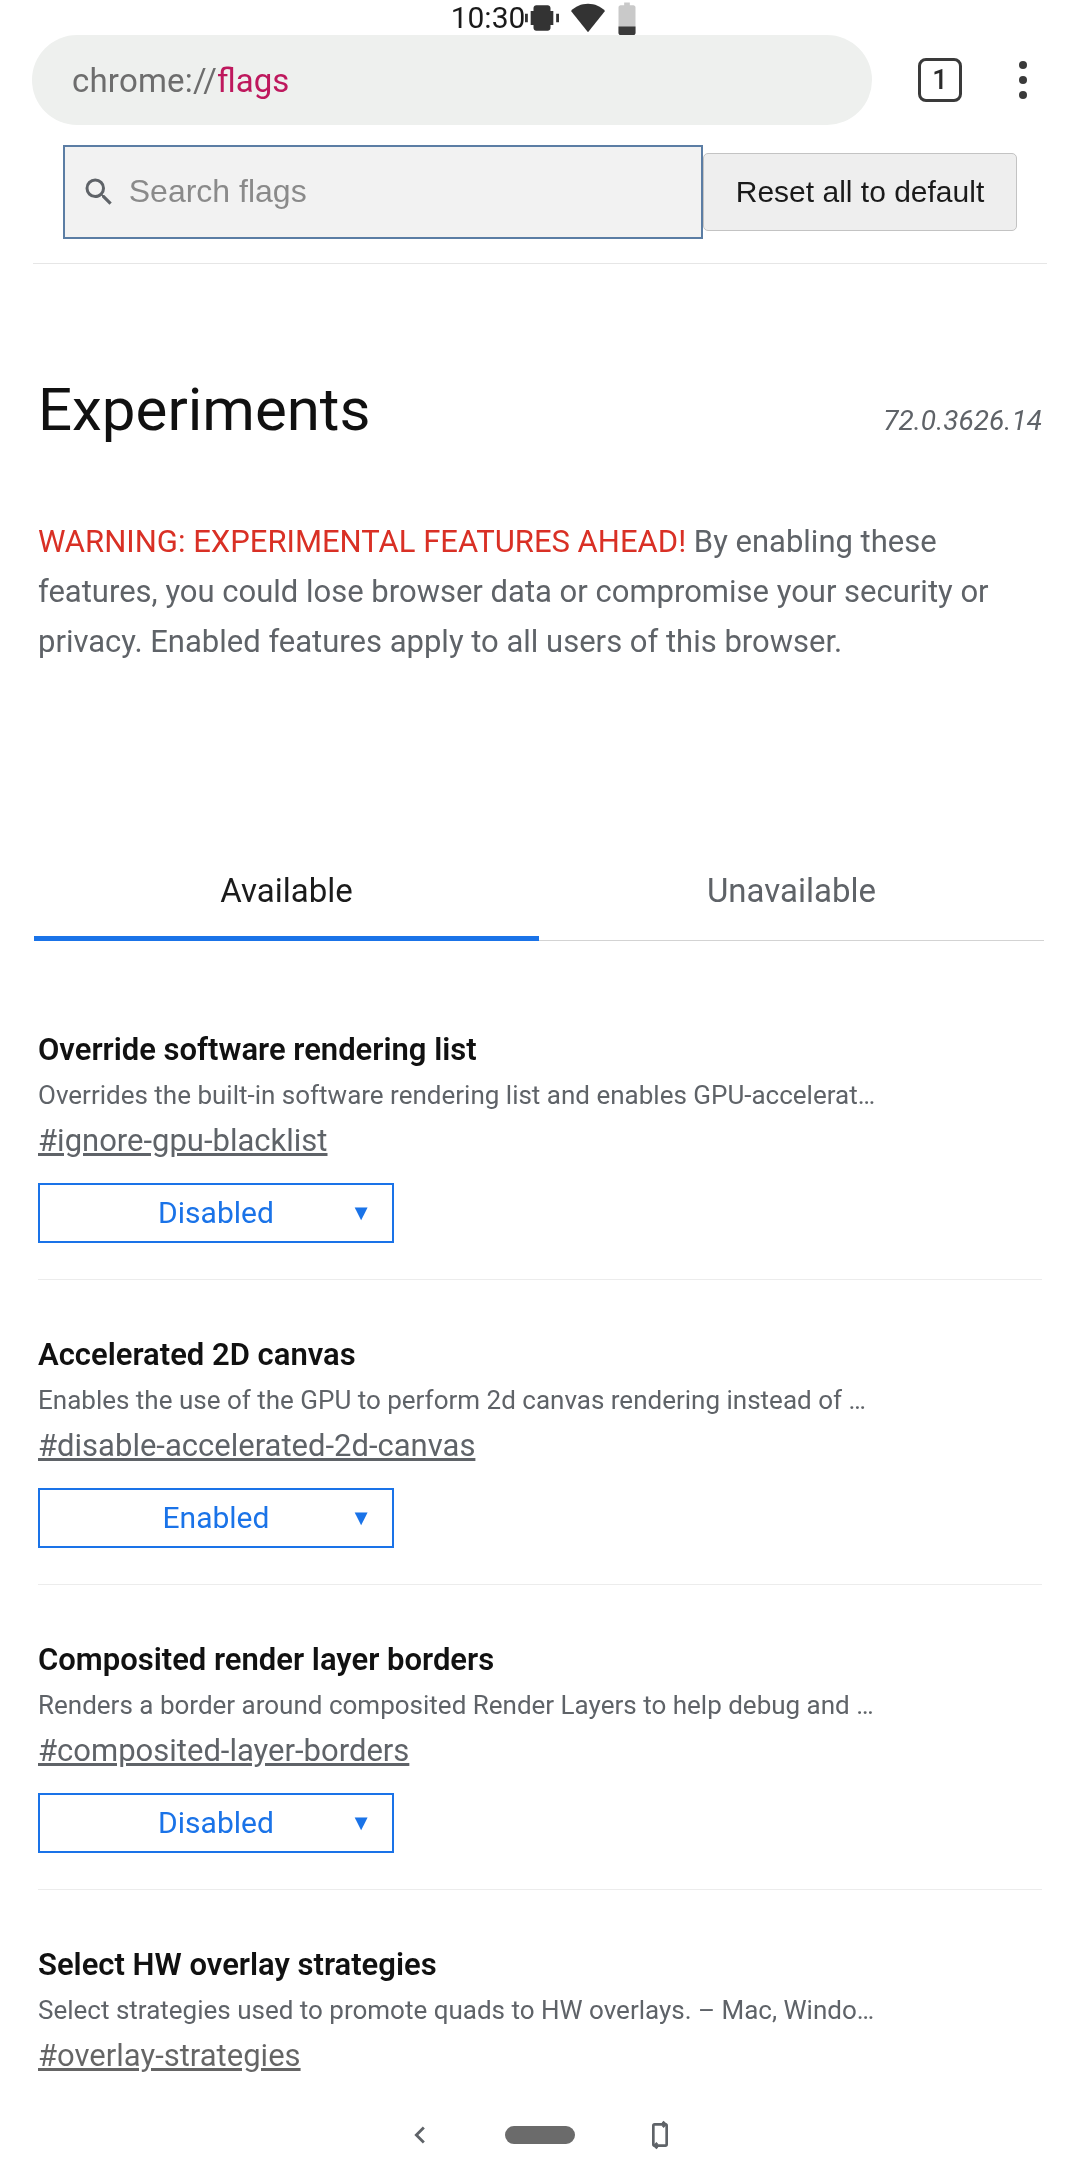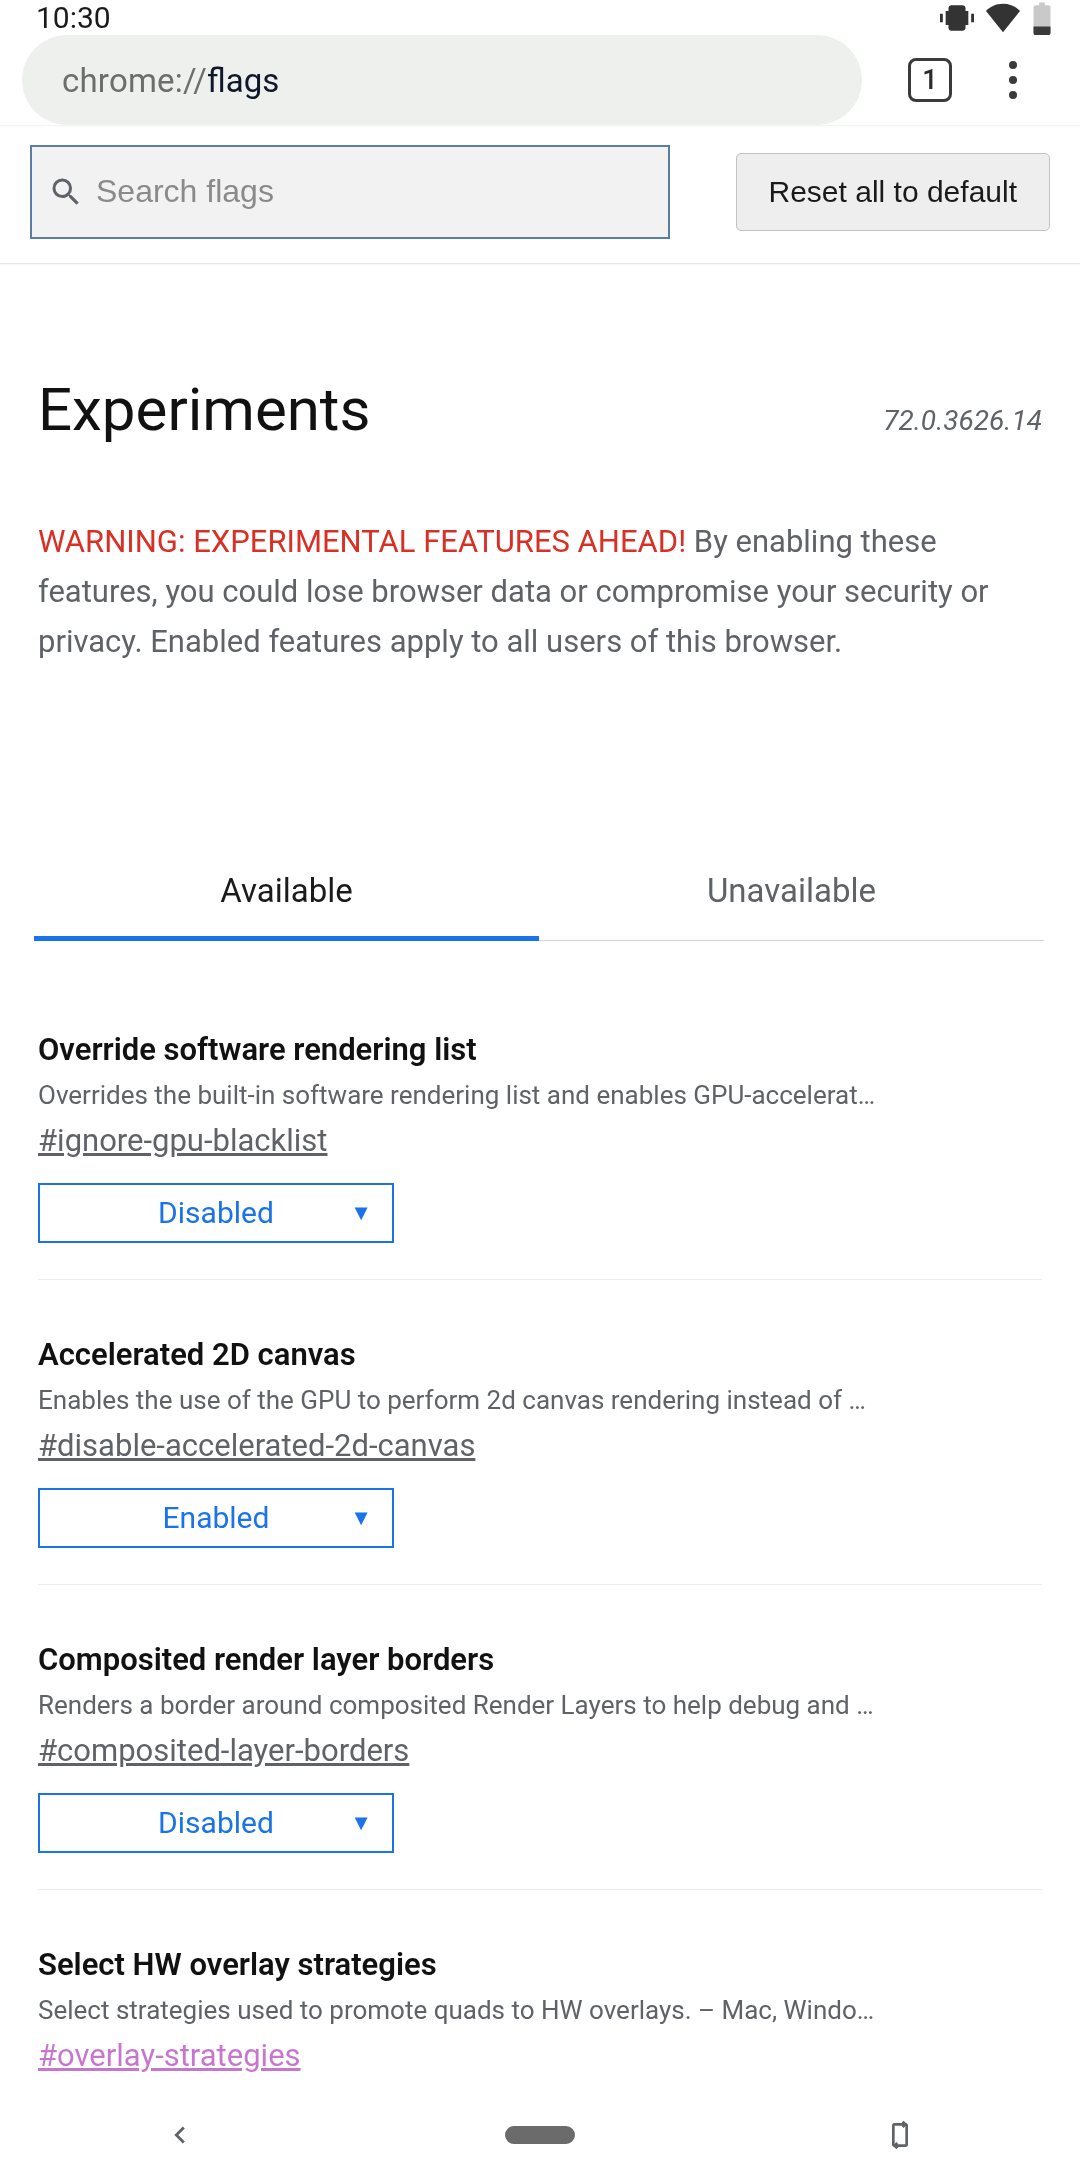--- a/index.html
+++ b/index.html
@@ -1,29 +1,29 @@
 <!DOCTYPE html>
 <html><head>
 <meta charset="utf-8">
 <style>
   * { margin: 0; padding: 0; box-sizing: border-box; }
   html, body { width: 1080px; height: 2160px; font-family: Roboto, Arial, sans-serif; background: #fff; overflow: hidden; }
-  .screen { width: 1080px; height: 2160px; display: flex; flex-direction: column; }
+  .screen { width: 1080px; height: 2160px; display: flex; flex-direction: column; align-items: center; }
 
   
   .status-bar { height: 56px; display:flex; align-items:center; justify-content:space-between; padding: 0 28px 0 36px; }
   .status-time { font-size: 30px; color:#1a1a1a; font-weight: 400; }
   .status-icons { display:flex; align-items:center; gap: 12px; }
   .status-icons svg { fill:#333; }
 
   
   .chrome-bar { height: 130px; display:flex; align-items:center; padding: 0 22px; }
   .omnibox { flex: 0 0 840px; height: 90px; background:#eef0ee; border-radius: 46px; display:flex; align-items:center; padding: 12px 40px; }
   .omnibox .prefix { color:#6d6d6d; font-size: 33px; letter-spacing: 0.2px; }
-  .omnibox .path { color:#0f172a; font-size: 33px; }
+  .omnibox .path { color:#be185d; font-size: 33px; }
   .tab-count { width: 44px; height: 44px; border: 3.5px solid #3a3a3a; border-radius: 8px; display:flex; align-items:center; justify-content:center; font-size: 27px; font-weight: 500; color:#2b2b2b; margin-left: 46px; }
   .menu-btn { width: 50px; height: 50px; display:flex; align-items:center; justify-content:center; margin-left: 36px; }
   .dot-col { display:flex; flex-direction:column; gap: 7px; }
   .dot { width: 8px; height: 8px; background:#3a3a3a; border-radius: 50%; }
   .chrome-shadow { height: 4px; background: linear-gradient(to bottom, rgba(0,0,0,0.06), rgba(0,0,0,0)); }
 
   
   .flag-toolbar { padding: 18px 30px 24px 30px; display:flex; align-items:center; border-bottom: 1px solid #e6e6e6; }
   .flag-toolbar-shadow { height: 4px; background: linear-gradient(to bottom, rgba(0,0,0,0.05), rgba(0,0,0,0)); }
   .search-wrap { width: 640px; height: 94px; border: 2px solid #5b7da4; background:#f2f2f2; display:flex; align-items:center; padding: 8px 16px; }
@@ -46,21 +46,21 @@
 
   .flag-list { margin-top: 90px; }
   .flag { padding-bottom: 36px; border-bottom: 1px solid #ececec; margin-bottom: 56px; position:relative; }
   .flag-title { font-size: 31px; font-weight: 600; color:#111; }
   .flag-desc { font-size: 26px; color:#5f6368; margin-top: 12px; white-space: nowrap; overflow:hidden; text-overflow: ellipsis; }
   .flag-hash { font-size: 31px; color:#5f6368; margin-top: 12px; text-decoration: underline; display:inline-block; }
   .flag-select { margin-top: 24px; width: 356px; height: 60px; border: 2px solid #1a73e8; color:#1a73e8; font-size: 30px; background:#fff; display:flex; align-items:center; justify-content:center; position:relative; }
   .flag-select .caret { position:absolute; right: 20px; font-size: 22px; color:#1a73e8; }
 
   .flag.last { border-bottom:0; margin-bottom:0; }
-  .flag.last .flag-hash { color:#a21caf; opacity:0.6; }
+  .flag.last .flag-hash { color:#000000; opacity:0.6; }
 
   
   .navbar { height: 110px; border-top:0; display:flex; align-items:center; justify-content:space-around; margin-top:auto; }
   .nav-btn { width:120px; display:flex; align-items:center; justify-content:center; }
   .pill { width: 70px; height: 18px; background:#6b6b6b; border-radius: 10px; }
 </style>
 </head>
 <body>
 
 <div class="screen">

